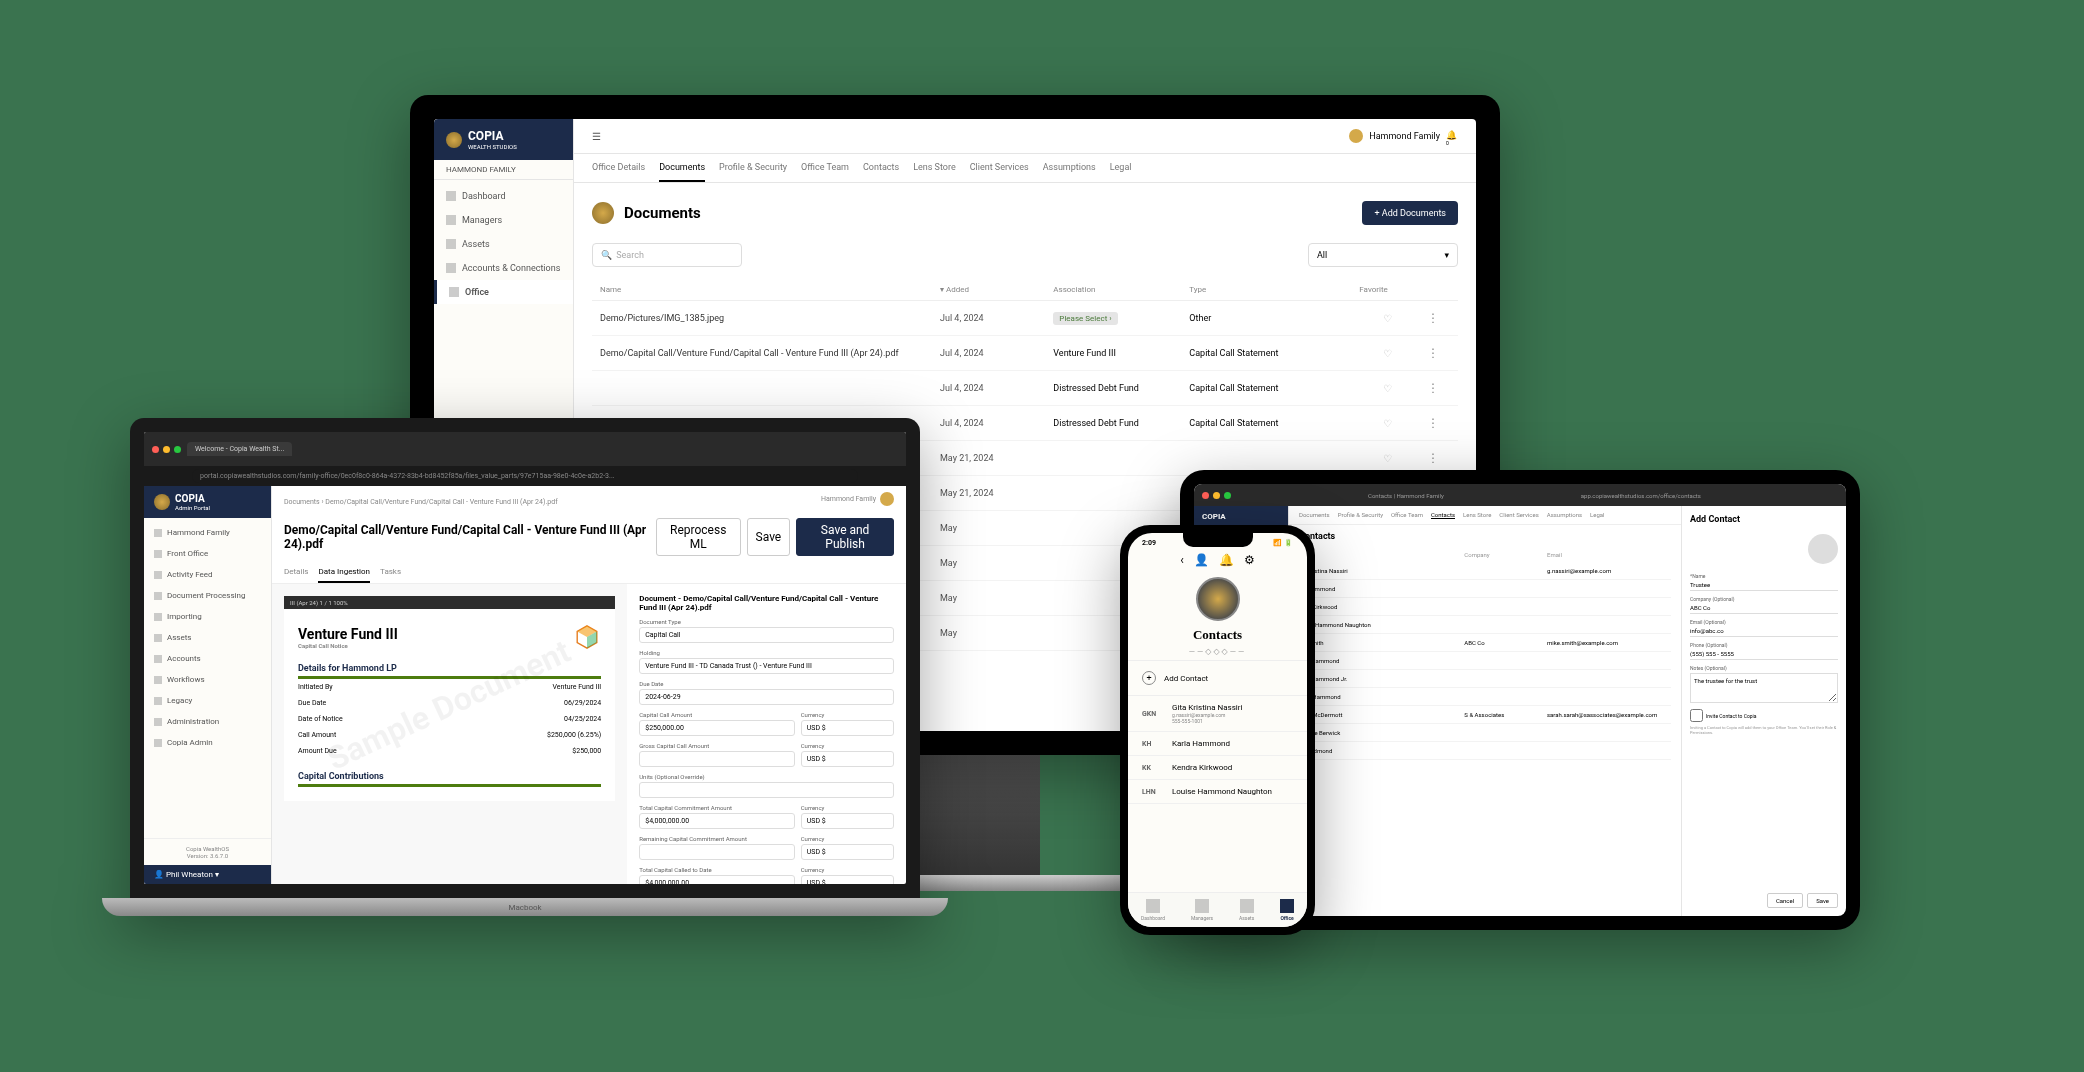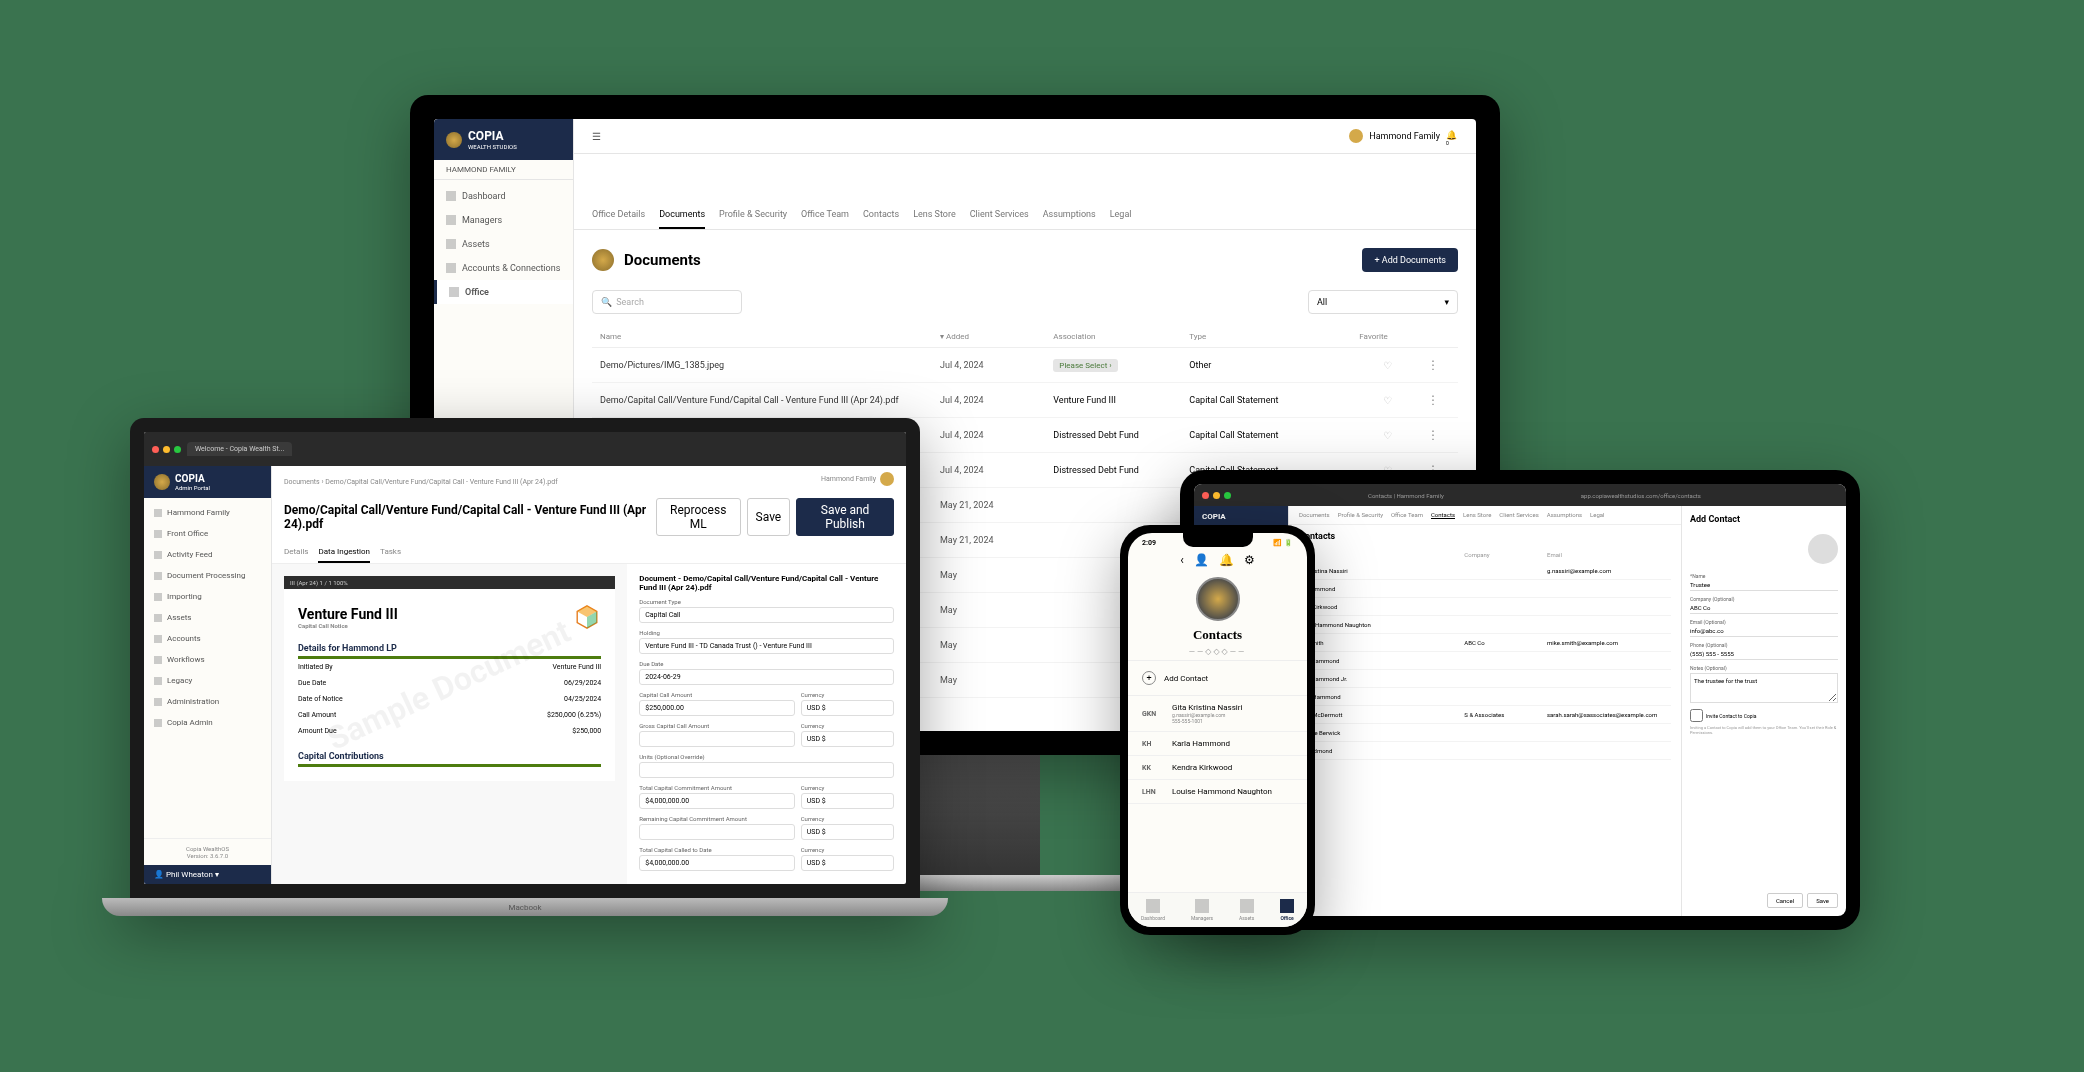--- a/index.html
+++ b/index.html
@@ -21,21 +21,21 @@
 .m-nav-item.active { background: #fff; border-left: 3px solid #1c2b4a; font-weight: 600; }
 .m-nav-icon { width: 10px; height: 10px; background: #999; opacity: 0.5; }
 
 .m-main { flex: 1; display: flex; flex-direction: column; }
 .m-header { display: flex; justify-content: space-between; align-items: center; padding: 10px 18px; border-bottom: 1px solid #e5e5e5; }
 .m-collapse { font-size: 10px; color: #555; cursor: pointer; }
 .m-user { display: flex; align-items: center; gap: 6px; font-size: 9px; }
 .m-avatar { width: 14px; height: 14px; border-radius: 50%; background: #d4a94a; }
 .m-bell { width: 12px; height: 12px; position: relative; }
 .m-tabs { display: flex; gap: 14px; padding: 0 18px; border-bottom: 1px solid #e5e5e5; }
-.m-tab { font-size: 9px; padding: 8px 0; color: #777; cursor: pointer; margin-top: 47px; }
+.m-tab { font-size: 9px; padding: 8px 0; color: #777; cursor: pointer; }
 .m-tab.active { color: #000; border-bottom: 2px solid #000; }
 .m-titlebar { display: flex; justify-content: space-between; align-items: center; padding: 18px; }
 .m-title { font-size: 15px; font-weight: bold; display: flex; align-items: center; gap: 10px; }
 .m-title-icon { width: 22px; height: 22px; background: radial-gradient(circle,#d4a94a,#8a6d2c); border-radius: 50%; }
 .m-add-btn { background: #1c2b4a; color: #fff; font-size: 9px; padding: 7px 12px; border-radius: 4px; cursor: pointer; border: none; }
 .m-filters { display: flex; justify-content: space-between; padding: 0 18px 12px; gap: 12px; }
 .m-search { width: 150px; border: 1px solid #ddd; border-radius: 4px; padding: 6px 8px; font-size: 9px; display: flex; align-items: center; gap: 4px; }
 .m-filter { width: 150px; border: 1px solid #ddd; border-radius: 4px; padding: 6px 8px; font-size: 9px; }
 .m-table { padding: 0 18px; flex: 1; overflow: hidden; }
 .m-thead { display: grid; grid-template-columns: 3fr 1fr 1.2fr 1.5fr 0.5fr 0.3fr; font-size: 8px; color: #888; padding: 6px 8px; border-bottom: 1px solid #eee; }
@@ -308,20 +308,23 @@
   <div class="laptop-screen-frame">
     <div class="laptop-screen">
       <div class="laptop-browserbar">
         <div class="laptop-dots">
             <div class="laptop-dot" style="background:#ff5f57"></div>
             <div class="laptop-dot" style="background:#febc2e"></div>
             <div class="laptop-dot" style="background:#28c840"></div>
           </div>
         <div class="laptop-tab">Welcome - Copia Wealth St...</div>
       </div>
+      <div style="background:#1a1a1a;padding:3px 8px">
+          <div class="laptop-url">portal.copiawealthstudios.com/family-office/0ec0f8c0-864a-4372-83b4-bd8452f85a/files_value_parts/97e715aa-98e0-4c0e-a2b2-3...</div>
+        </div>
       <div class="l-body">
         <div class="l-side">
           <div class="l-logo">
               <div class="m-logo-icon"></div>
               <div><span>COPIA</span><span class="m-logo-sub">Admin Portal</span></div>
             </div>
           <div class="l-nav" id="l-nav">
               <div class="l-nav-item">
                 <span class="m-nav-icon" style="width:8px;height:8px"></span>
                 <span>Hammond Family</span>

